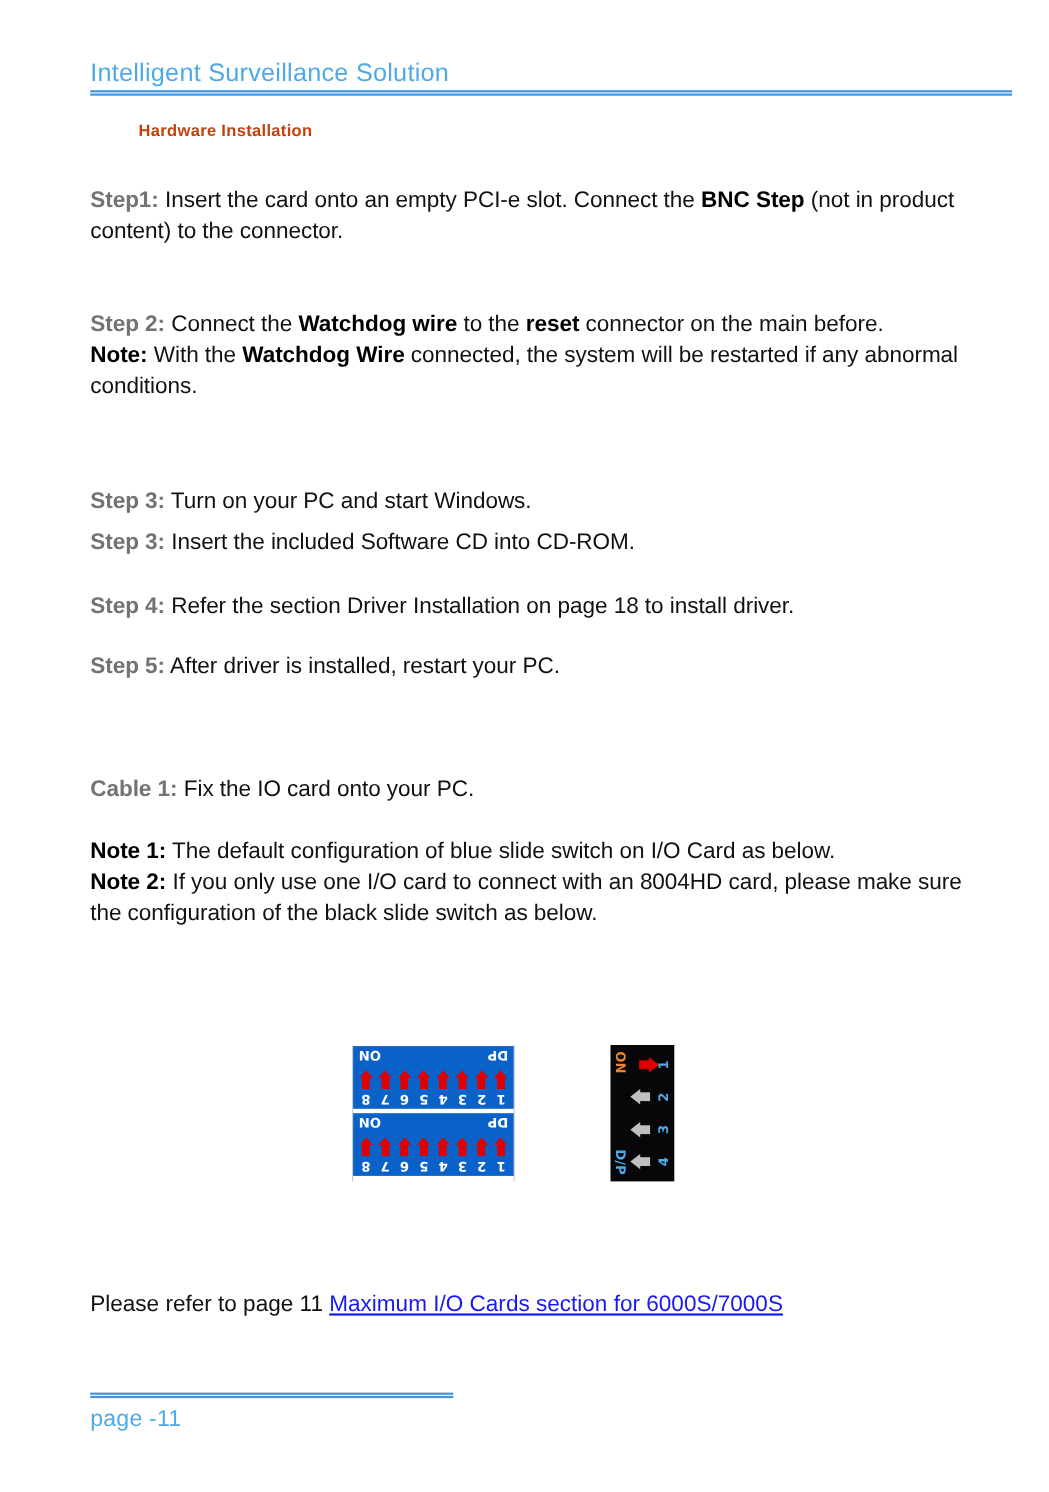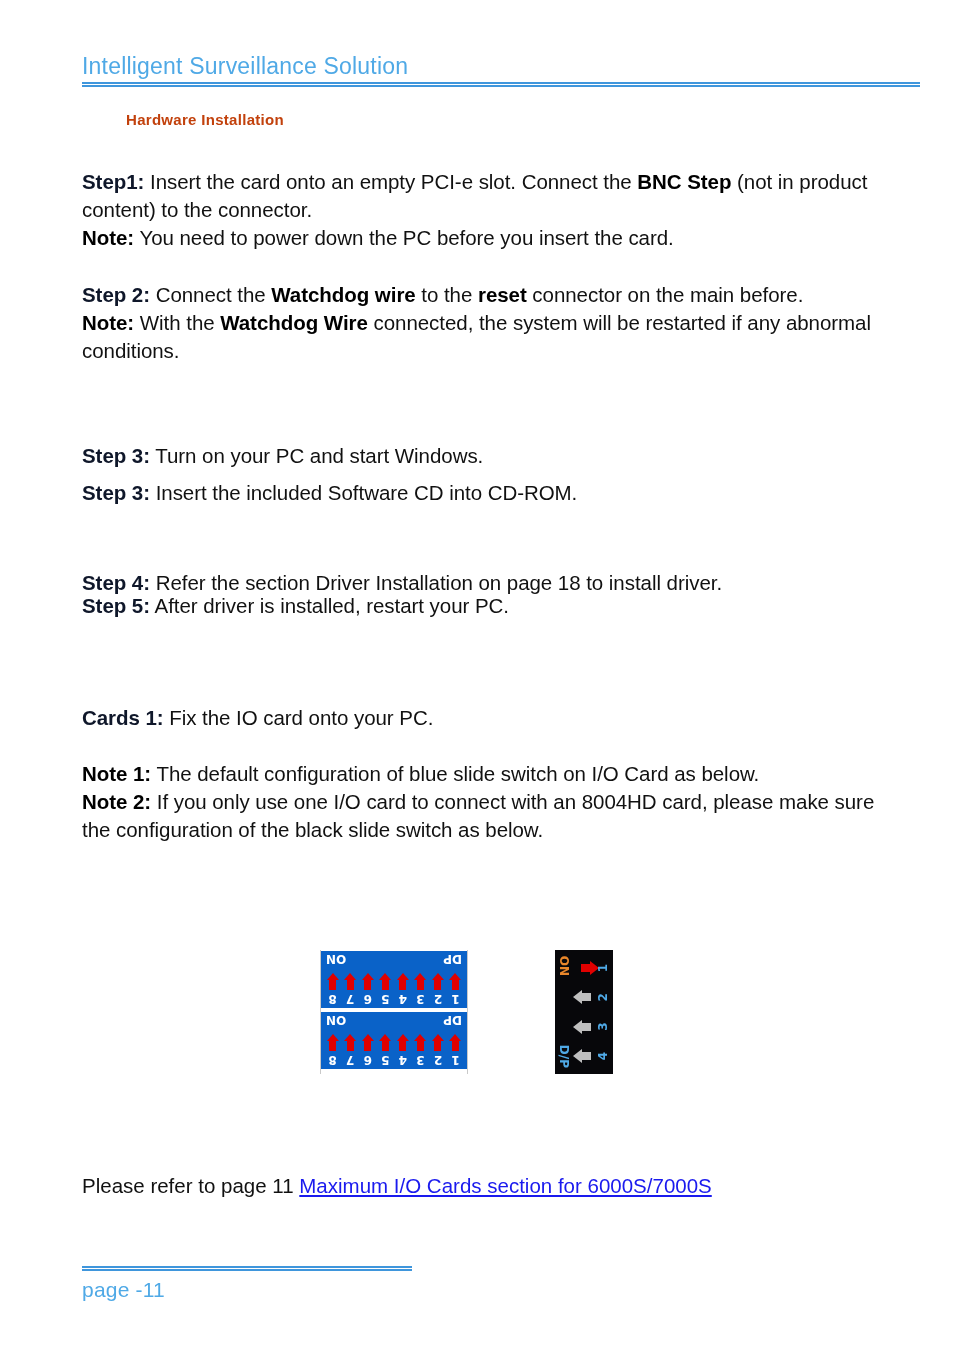--- a/index.html
+++ b/index.html
@@ -65,21 +65,21 @@
     width: 812px;
     font-size: 20.5px;
     line-height: 28px;
     color: #111111;
     letter-spacing: -0.05px;
   }
   .block p {
     margin: 0;
   }
   .lbl {
-    color: #0f172a;
+    color: #737373;
     font-weight: bold;
   }
   .b {
     font-weight: bold;
     color: #000000;
   }
 
   
   .figures {
     position: absolute;
@@ -308,40 +308,39 @@
 
 <div class="page">
 
   <div class="header-title">Intelligent Surveillance Solution</div>
   <div class="header-rule"></div>
 
   <div class="section-heading">Hardware Installation</div>
 
   <div class="block" style="top: 168px;">
       <p><span class="lbl">Step1:</span><span> Insert the card onto an empty PCI-e slot. Connect the </span><span class="b">BNC Step</span><span> (not in product content) to the connector.</span></p>
-      <p><span class="b">Note:</span><span> You need to power down the PC before you insert the card.</span></p>
     </div>
     <div class="block" style="top: 281px;">
       <p><span class="lbl">Step 2:</span><span> Connect the </span><span class="b">Watchdog wire</span><span> to the </span><span class="b">reset</span><span> connector on the main before.</span></p>
       <p><span class="b">Note:</span><span> With the </span><span class="b">Watchdog Wire</span><span> connected, the system will be restarted if any abnormal conditions.</span></p>
     </div>
     <div class="block" style="top: 422px; margin-top: 20px;">
       <p><span class="lbl">Step 3:</span><span> Turn on your PC and start Windows.</span></p>
     </div>
     <div class="block" style="top: 479px;">
       <p><span class="lbl">Step 3:</span><span> Insert the included Software CD into CD-ROM.</span></p>
     </div>
-    <div class="block" style="top: 537px; margin-top: 32px;">
+    <div class="block" style="top: 537px;">
       <p><span class="lbl">Step 4:</span><span> Refer the section Driver Installation on page 18 to install driver.</span></p>
     </div>
     <div class="block" style="top: 592px;">
       <p><span class="lbl">Step 5:</span><span> After driver is installed, restart your PC.</span></p>
     </div>
     <div class="block" style="top: 704px;">
-      <p><span class="lbl">Cards 1:</span><span> Fix the IO card onto your PC.</span></p>
+      <p><span class="lbl">Cable 1:</span><span> Fix the IO card onto your PC.</span></p>
     </div>
     <div class="block" style="top: 760px;">
       <p><span class="b">Note 1:</span><span> The default configuration of blue slide switch on I/O Card as below.</span></p>
       <p><span class="b">Note 2:</span><span> If you only use one I/O card to connect with an 8004HD card, please make sure the configuration of the black slide switch as below.</span></p>
     </div>
 
   <div class="figures">
 
     <div class="dip-blue-wrap">
       <div class="dip-blue">

